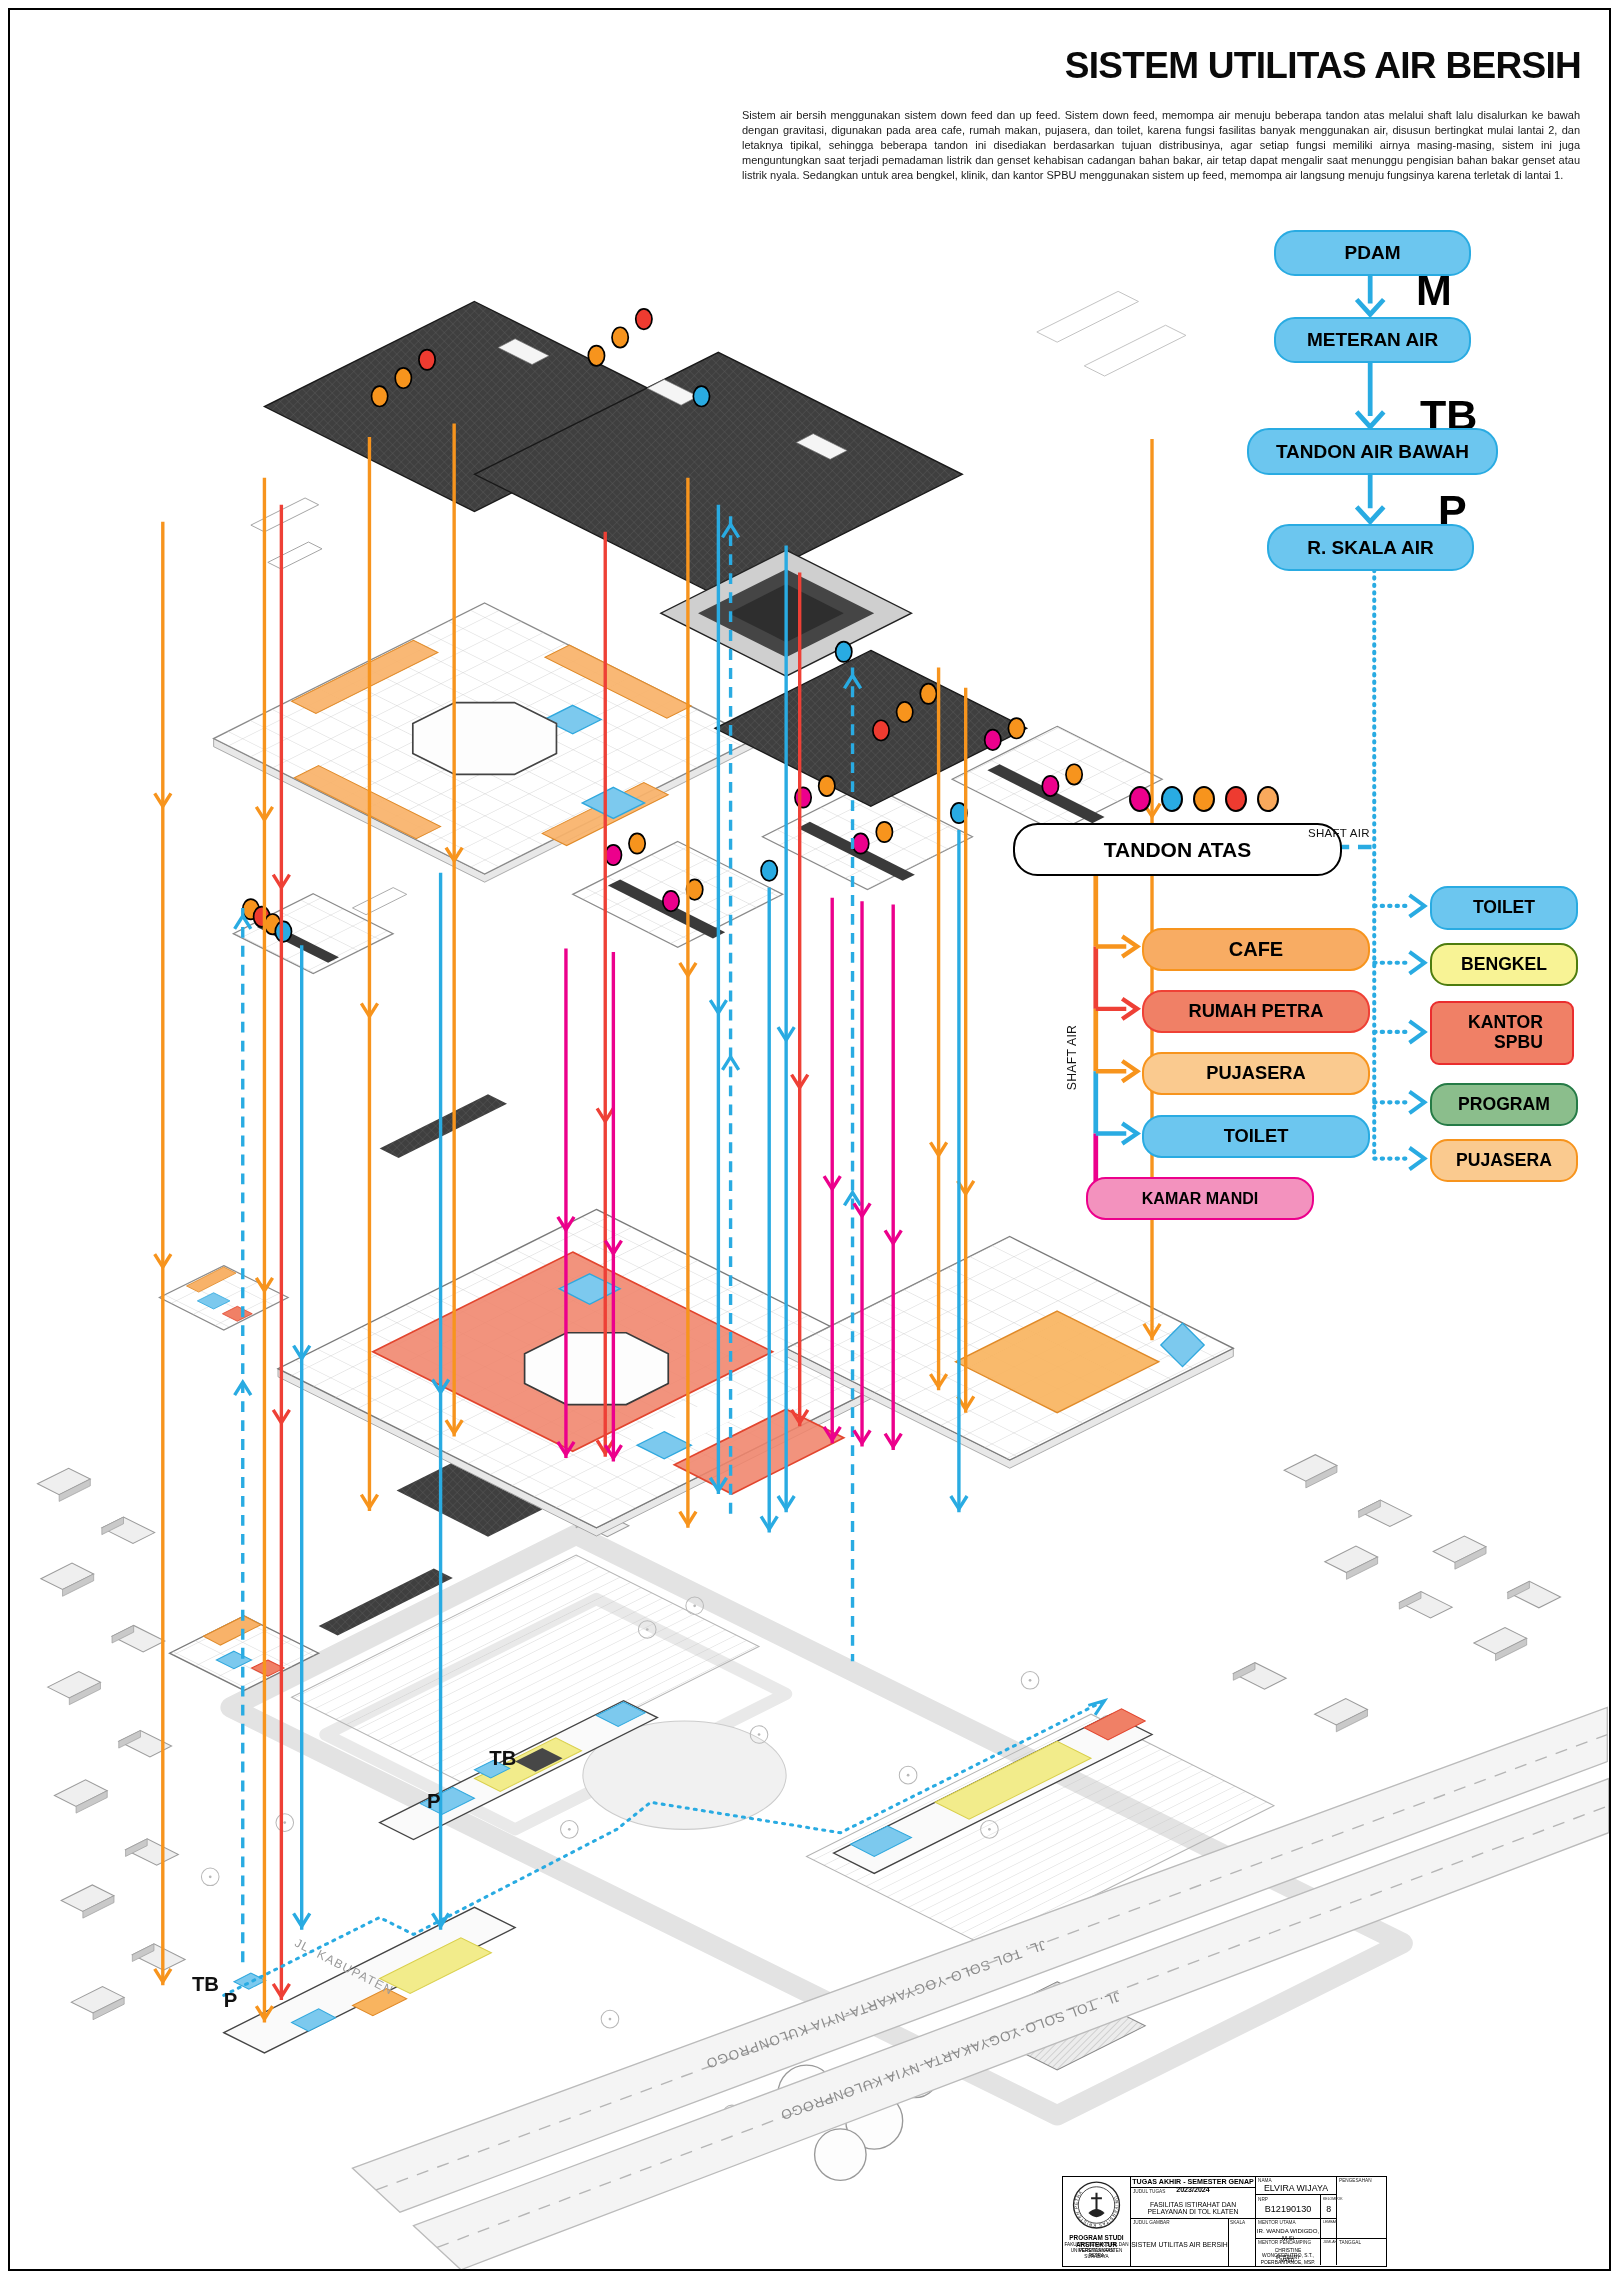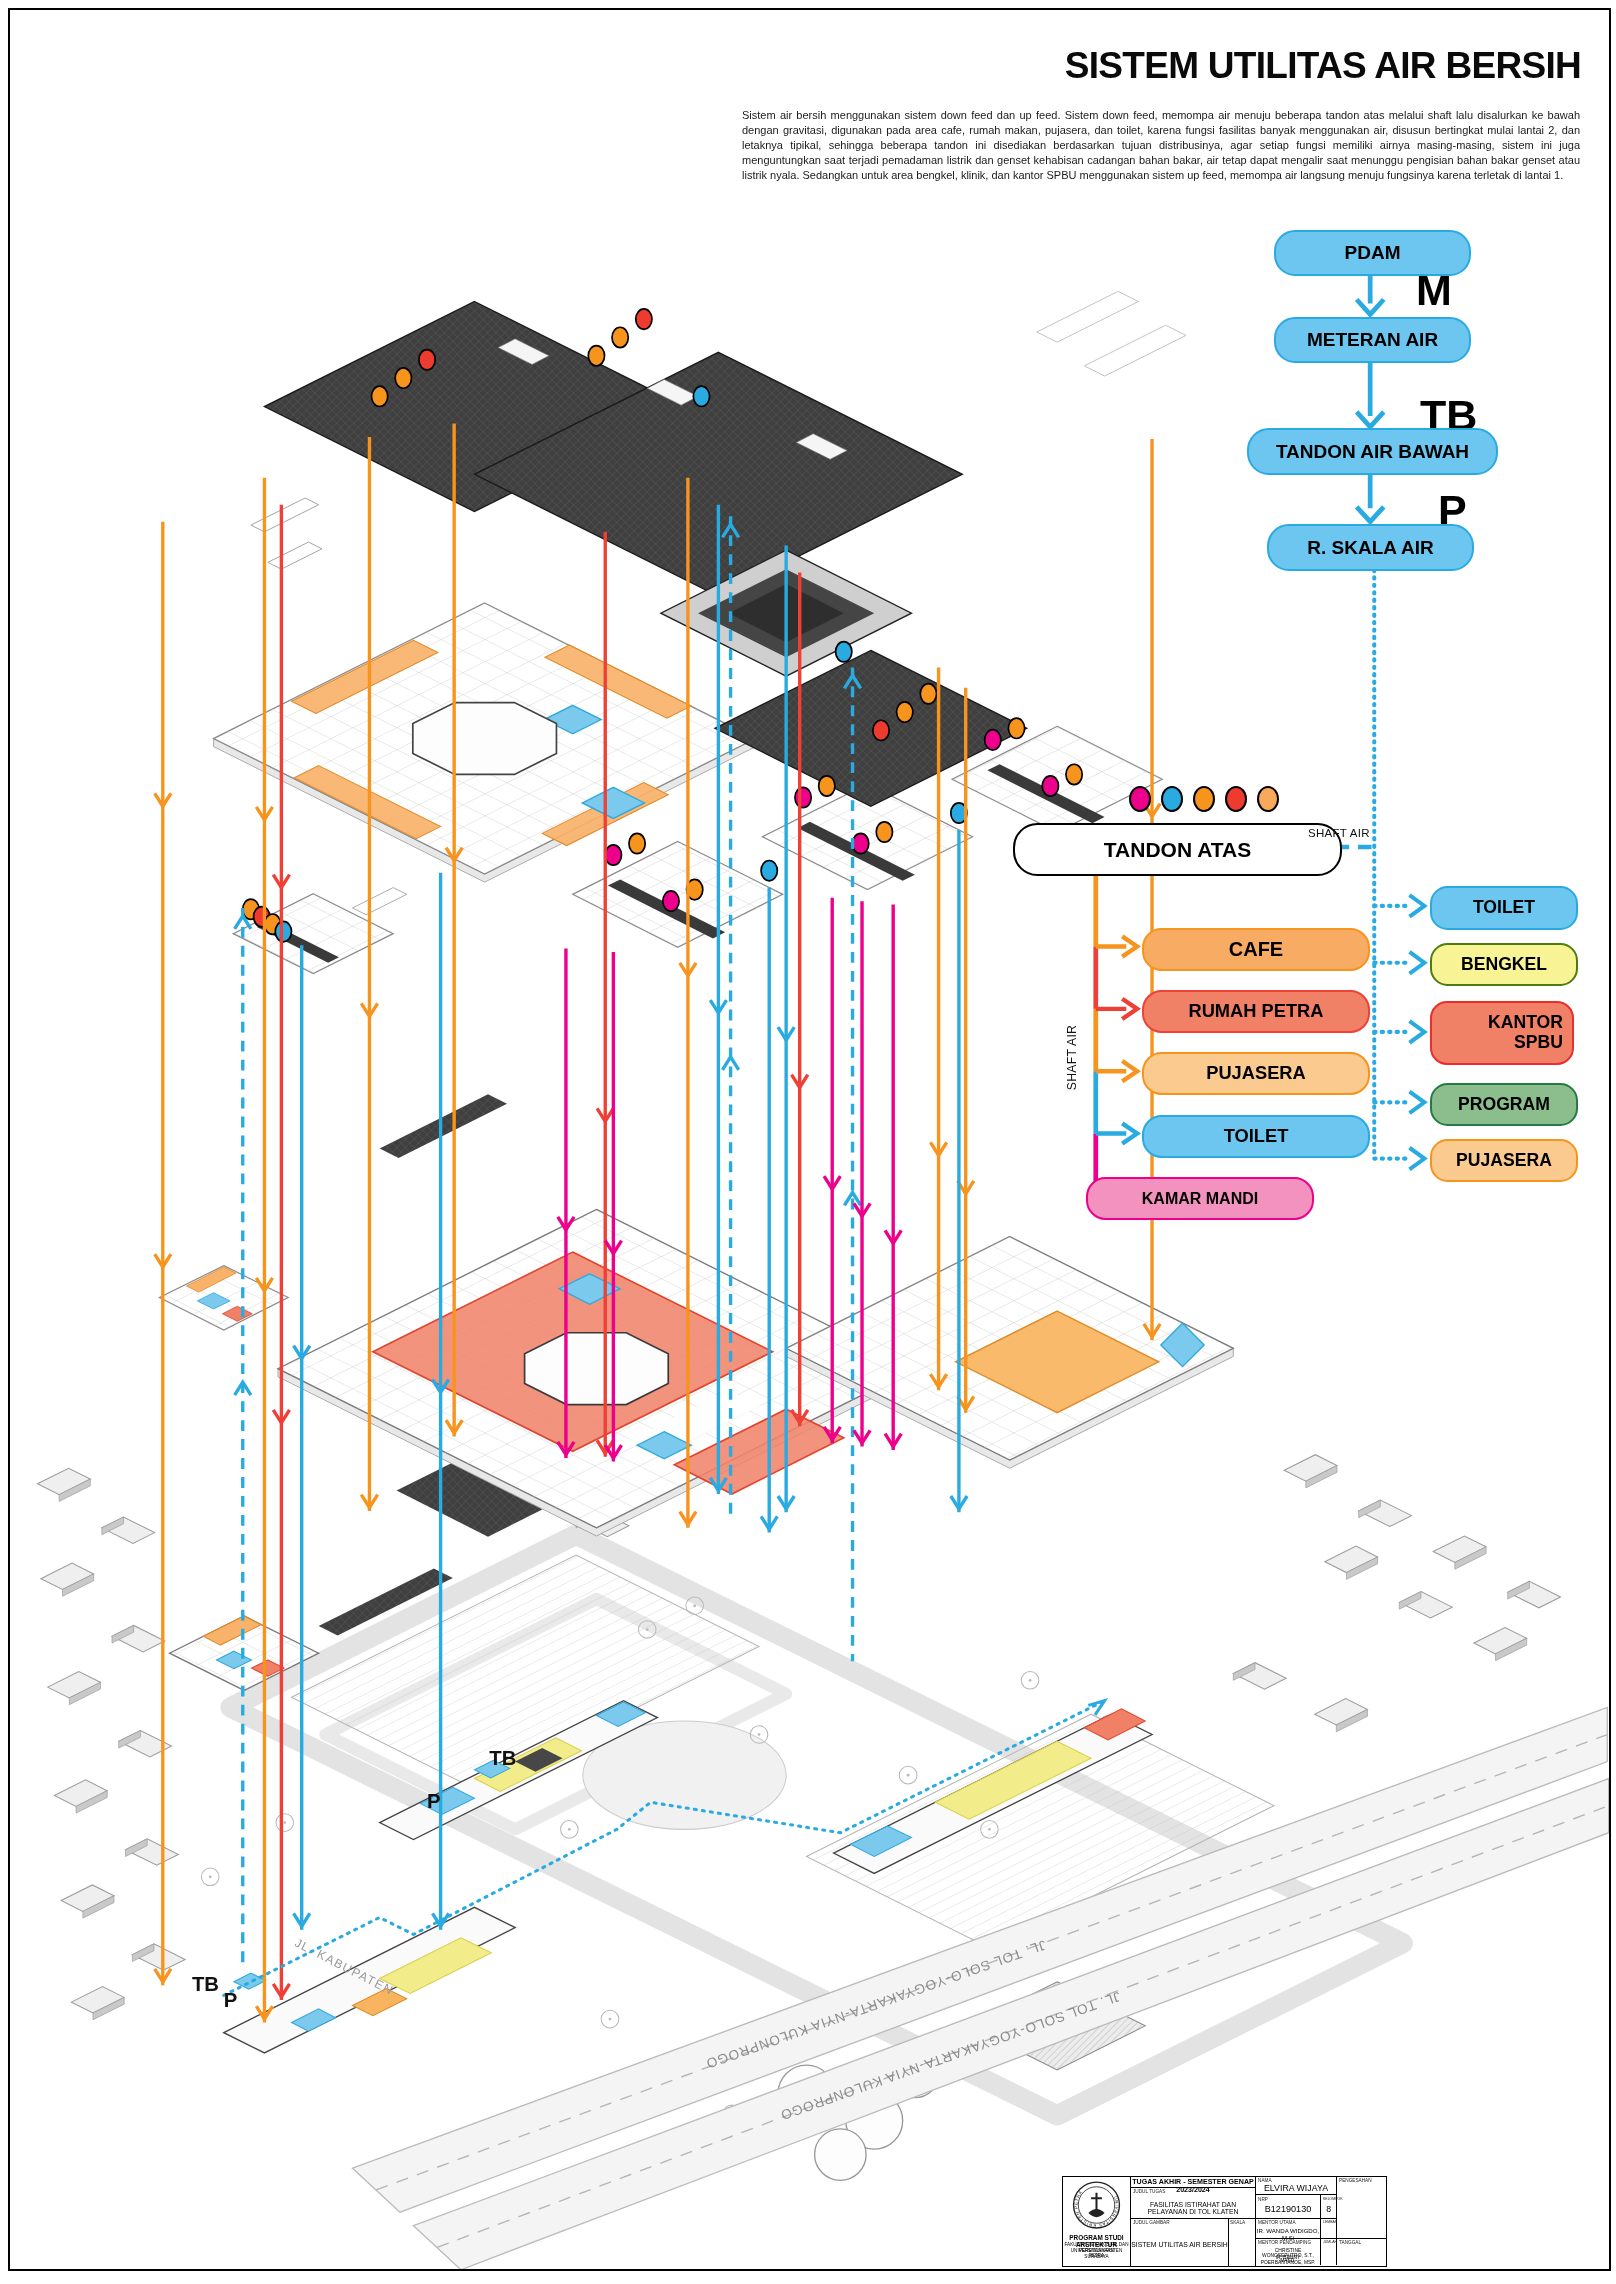--- a/index.html
+++ b/index.html
@@ -399,21 +399,21 @@
 <div class="ov shaft-v">SHAFT AIR</div>
 
 <div class="box b-cafe" style="left:1142px;top:928px;width:224px;height:39px;border-radius:19.6px;font-size:20px;">CAFE</div>
 <div class="box b-rm" style="left:1142px;top:990px;width:224px;height:39px;border-radius:19.6px;font-size:18.3px;">RUMAH PETRA</div>
 <div class="box b-puj" style="left:1142px;top:1052px;width:224px;height:39px;border-radius:19.6px;font-size:18.3px;">PUJASERA</div>
 <div class="box b-blue" style="left:1142px;top:1115px;width:224px;height:39px;border-radius:19.6px;font-size:18.3px;">TOILET</div>
 <div class="box b-km" style="left:1086px;top:1177px;width:224px;height:39px;border-radius:19.6px;font-size:16px;">KAMAR MANDI</div>
 
 <div class="box b-blue" style="left:1430px;top:886px;width:144px;height:40px;border-radius:17.6px;font-size:17.6px;">TOILET</div>
 <div class="box b-bkl" style="left:1430px;top:943px;width:144px;height:39px;border-radius:17.6px;font-size:17.6px;">BENGKEL</div>
-<div class="box b-spbu" style="left:1430px;top:1001px;width:144px;height:64px;border-radius:17px;font-size:17.6px;padding:0 9px;box-sizing:border-box;">KANTOR SPBU</div>
+<div class="box b-spbu" style="left:1430px;top:1001px;width:144px;height:64px;border-radius:9px;font-size:17.6px;padding:0 29px;box-sizing:border-box;">KANTOR SPBU</div>
 <div class="box b-mus" style="left:1430px;top:1083px;width:144px;height:39px;border-radius:17.6px;font-size:17.6px;">PROGRAM</div>
 <div class="box b-puj" style="left:1430px;top:1139px;width:144px;height:39px;border-radius:17.6px;font-size:17.6px;">PUJASERA</div>
 
 <div class="tb">
 
   <div class="cell" style="left:0;top:0;width:68px;height:89px;border-bottom:none;">
     <svg width="65" height="54" viewBox="0 0 96 80" style="position:absolute;left:1.4px;top:1.4px;">
       <defs>
           <path id="logoCircle" d="M48 12 a28 28 0 1 1 -0.01 0"></path>
         </defs>

